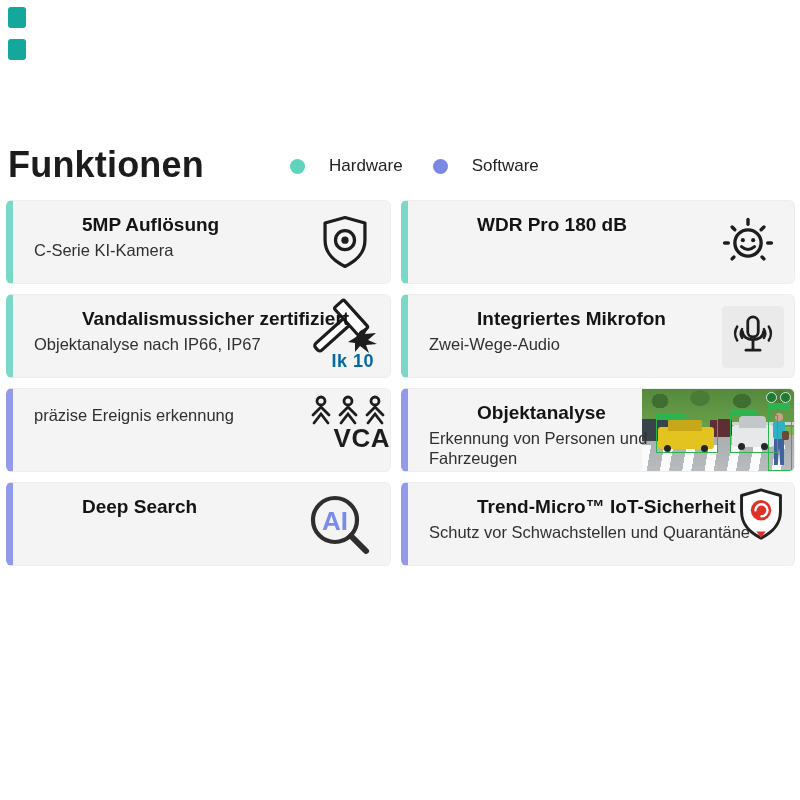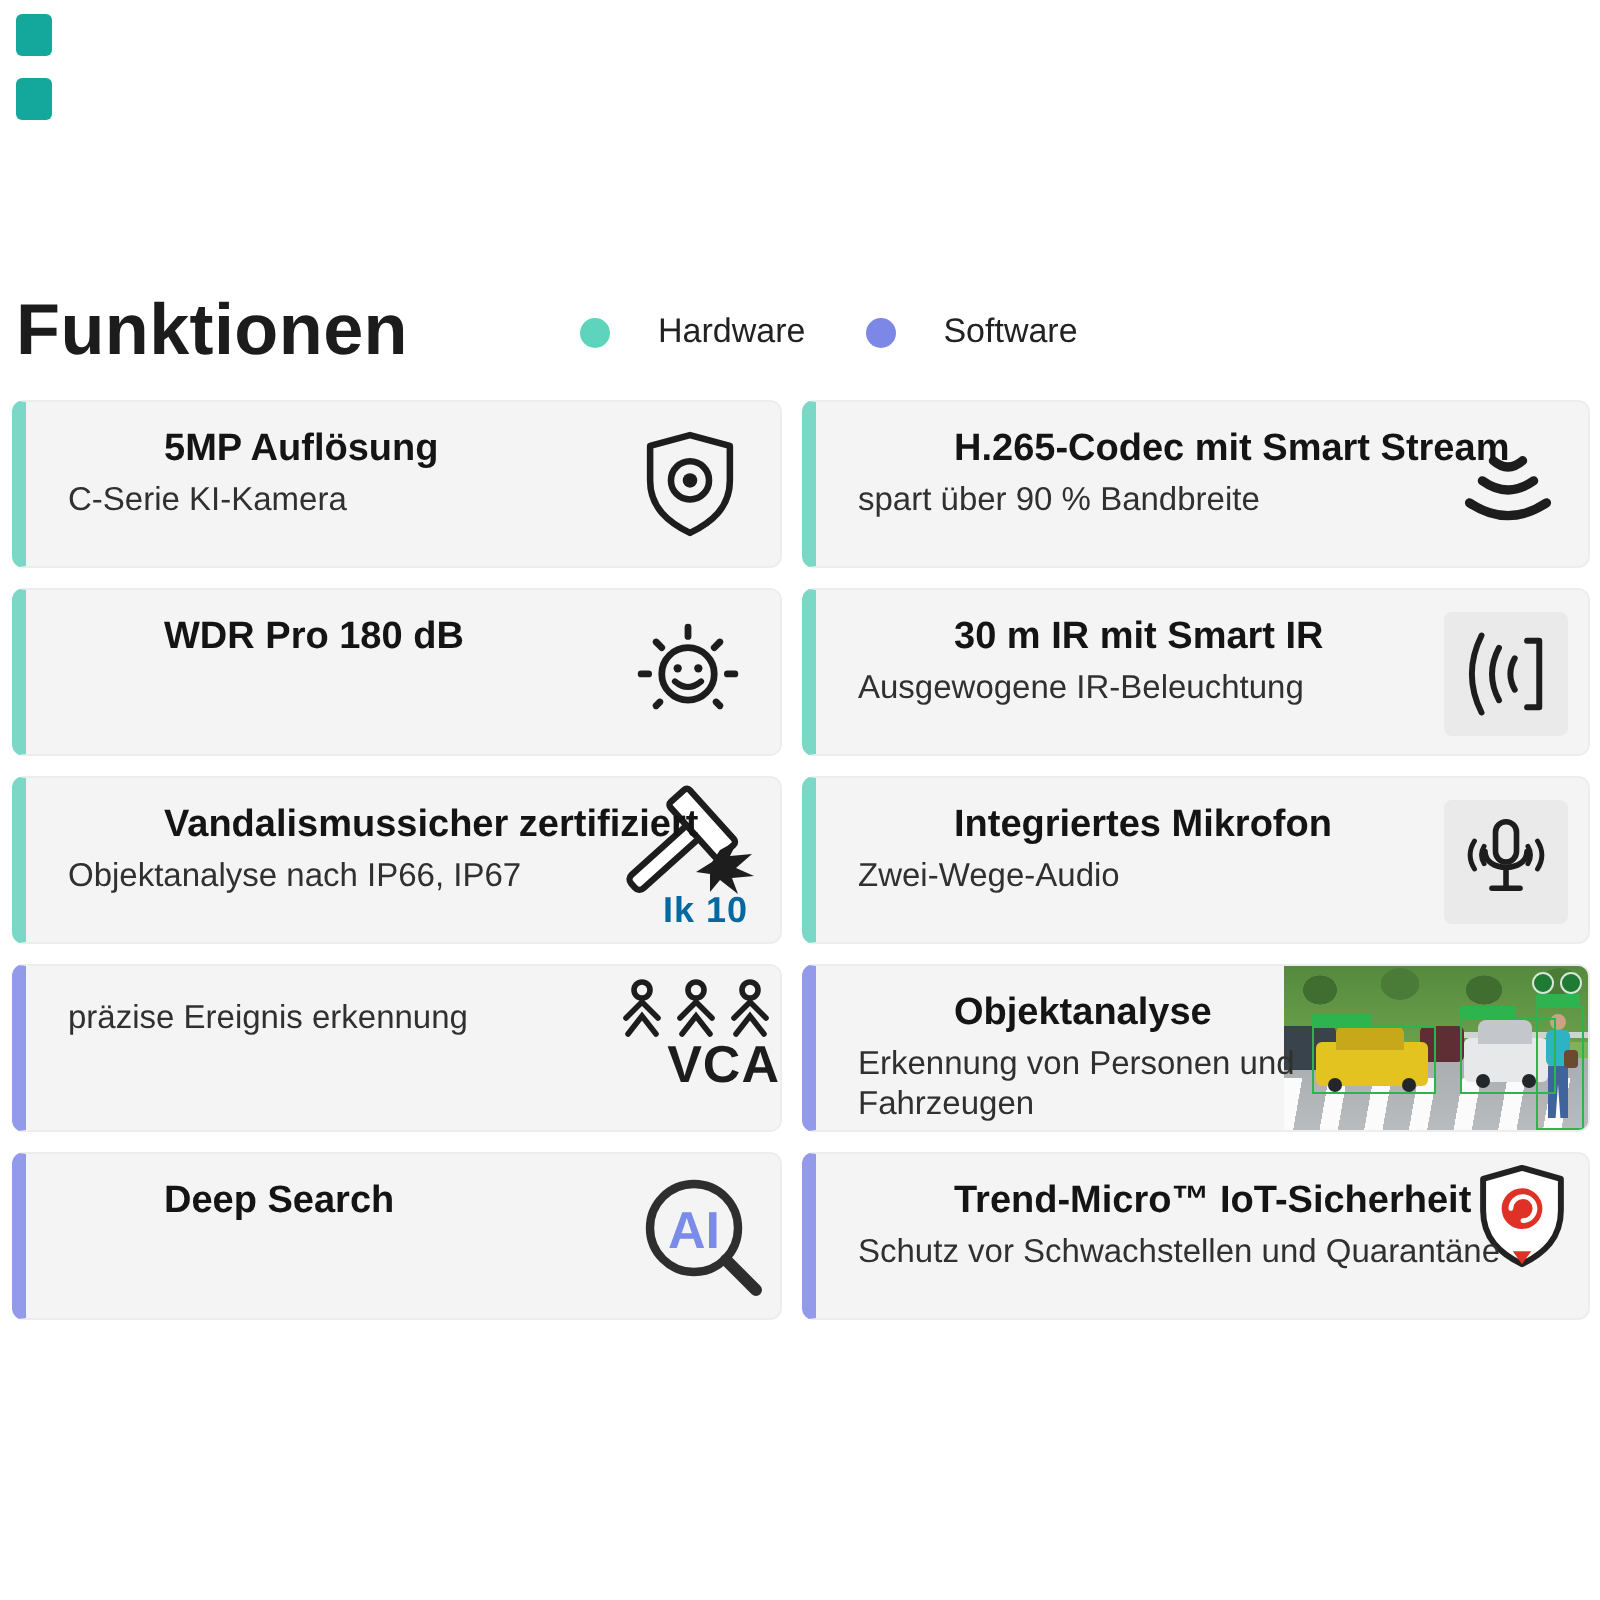--- a/index.html
+++ b/index.html
@@ -39,21 +39,21 @@
   .shield-wrap{right:16px;top:12px;}
   .waves-wrap{right:14px;top:22px;}
   .sun-wrap{right:16px;top:11px;}
   .ir-wrap{right:10px;top:11px;}
   .hammer-wrap{right:6px;top:2px;width:92px;text-align:right;}
   .hammer-cap{font-size:18px;font-weight:700;color:#0369a1;margin-top:-8px;padding-right:10px;letter-spacing:.5px;}
   .mic-wrap{right:10px;top:11px;}
   .vca-wrap{right:0;top:6px;width:84px;text-align:right;}
   .vca-people{display:flex;justify-content:center;gap:3px;}
   .vca-text{font-size:26px;font-weight:700;letter-spacing:.5px;color:#1d1d1d;line-height:1.05;}
-  .mag-wrap{right:4px;top:8px;width:68px;height:68px;}
+  .mag-wrap{right:16px;top:8px;width:68px;height:68px;}
   .mag-ai{position:absolute;left:11px;top:15px;width:36px;text-align:center;font-size:26px;font-weight:700;color:#7b8ce8;}
   .trend-wrap{right:8px;top:4px;}
 
   
   .photo{position:absolute;right:0;top:0;width:152px;height:82px;border-radius:0 5px 5px 0;overflow:hidden;background:#9fa4a6;}
   .ph-trees{position:absolute;left:0;top:0;width:100%;height:42px;
     background:
       radial-gradient(14px 12px at 18px 12px, #3f6e30 60%, transparent 61%),
       radial-gradient(16px 13px at 58px 9px, #4a7c37 60%, transparent 61%),
       radial-gradient(15px 12px at 100px 12px, #3f6e30 60%, transparent 61%),
@@ -117,33 +117,20 @@
     </div>
     <div class="icon-abs shield-wrap">
       <svg width="58" height="58" viewBox="0 0 64 64">
         <path d="M32 5 L54 11 V30 C54 45 44 53 32 59 C20 53 10 45 10 30 V11 Z" fill="none" stroke="#1d1d1d" stroke-width="3.6" stroke-linejoin="round"></path>
         <circle cx="32" cy="30" r="10.5" fill="none" stroke="#1d1d1d" stroke-width="3.6"></circle>
         <circle cx="32" cy="30" r="4" fill="#1d1d1d"></circle>
       </svg>
     </div>
   </div>
 
-  <div class="card hw">
-    <div class="txt">
-      <div class="card-title">H.265-Codec mit Smart Stream</div>
-      <div class="card-sub">spart über 90 % Bandbreite</div>
-    </div>
-    <div class="icon-abs waves-wrap">
-      <svg width="52" height="44" viewBox="0 0 56 48">
-        <path d="M20 8 Q28 15 36 8" fill="none" stroke="#1d1d1d" stroke-width="5" stroke-linecap="round"></path>
-        <path d="M14 19 Q28 29 42 19" fill="none" stroke="#1d1d1d" stroke-width="5" stroke-linecap="round"></path>
-        <path d="M7 31 Q28 45 49 31" fill="none" stroke="#1d1d1d" stroke-width="5" stroke-linecap="round"></path>
-      </svg>
-    </div>
-  </div>
 
   <div class="card hw">
     <div class="txt">
       <div class="card-title">WDR Pro 180 dB</div>
     </div>
     <div class="icon-abs sun-wrap">
       <svg width="60" height="60" viewBox="0 0 64 64">
         <circle cx="32" cy="33" r="14" fill="none" stroke="#1d1d1d" stroke-width="3.6"></circle>
         <circle cx="26.5" cy="30" r="2.2" fill="#1d1d1d"></circle>
         <circle cx="37.5" cy="30" r="2.2" fill="#1d1d1d"></circle>
@@ -152,34 +139,20 @@
         <line x1="49" y1="16" x2="46" y2="19" stroke="#1d1d1d" stroke-width="3.6" stroke-linecap="round"></line>
         <line x1="53" y1="33" x2="57" y2="33" stroke="#1d1d1d" stroke-width="3.6" stroke-linecap="round"></line>
         <line x1="7" y1="33" x2="11" y2="33" stroke="#1d1d1d" stroke-width="3.6" stroke-linecap="round"></line>
         <line x1="15" y1="16" x2="18" y2="19" stroke="#1d1d1d" stroke-width="3.6" stroke-linecap="round"></line>
         <line x1="47" y1="48" x2="49" y2="50" stroke="#1d1d1d" stroke-width="3.6" stroke-linecap="round"></line>
         <line x1="17" y1="48" x2="15" y2="50" stroke="#1d1d1d" stroke-width="3.6" stroke-linecap="round"></line>
       </svg>
     </div>
   </div>
 
-  <div class="card hw">
-    <div class="txt">
-      <div class="card-title">30 m IR mit Smart IR</div>
-      <div class="card-sub">Ausgewogene IR-Beleuchtung</div>
-    </div>
-    <div class="icon-abs ir-wrap tile">
-      <svg width="56" height="56" viewBox="0 0 64 64">
-        <path d="M18 10 Q7 32 18 54" fill="none" stroke="#1d1d1d" stroke-width="3.4" stroke-linecap="round"></path>
-        <path d="M28 17 Q20 32 28 47" fill="none" stroke="#1d1d1d" stroke-width="3.4" stroke-linecap="round"></path>
-        <path d="M37 23 Q32 32 37 41" fill="none" stroke="#1d1d1d" stroke-width="3.4" stroke-linecap="round"></path>
-        <path d="M44 13 H51 V51 H44" fill="none" stroke="#1d1d1d" stroke-width="3.4" stroke-linecap="round" stroke-linejoin="round"></path>
-      </svg>
-    </div>
-  </div>
 
   <div class="card hw">
     <div class="txt">
       <div class="card-title">Vandalismussicher zertifiziert</div>
       <div class="card-sub">Objektanalyse nach IP66, IP67</div>
     </div>
     <div class="icon-abs hammer-wrap">
       <svg width="88" height="62" viewBox="0 0 88 62" style="margin-left:auto;">
         <g transform="rotate(-42 44 30)">
           <rect x="12" y="26" width="44" height="9" rx="3" fill="#fff" stroke="#1d1d1d" stroke-width="3.2"></rect>

